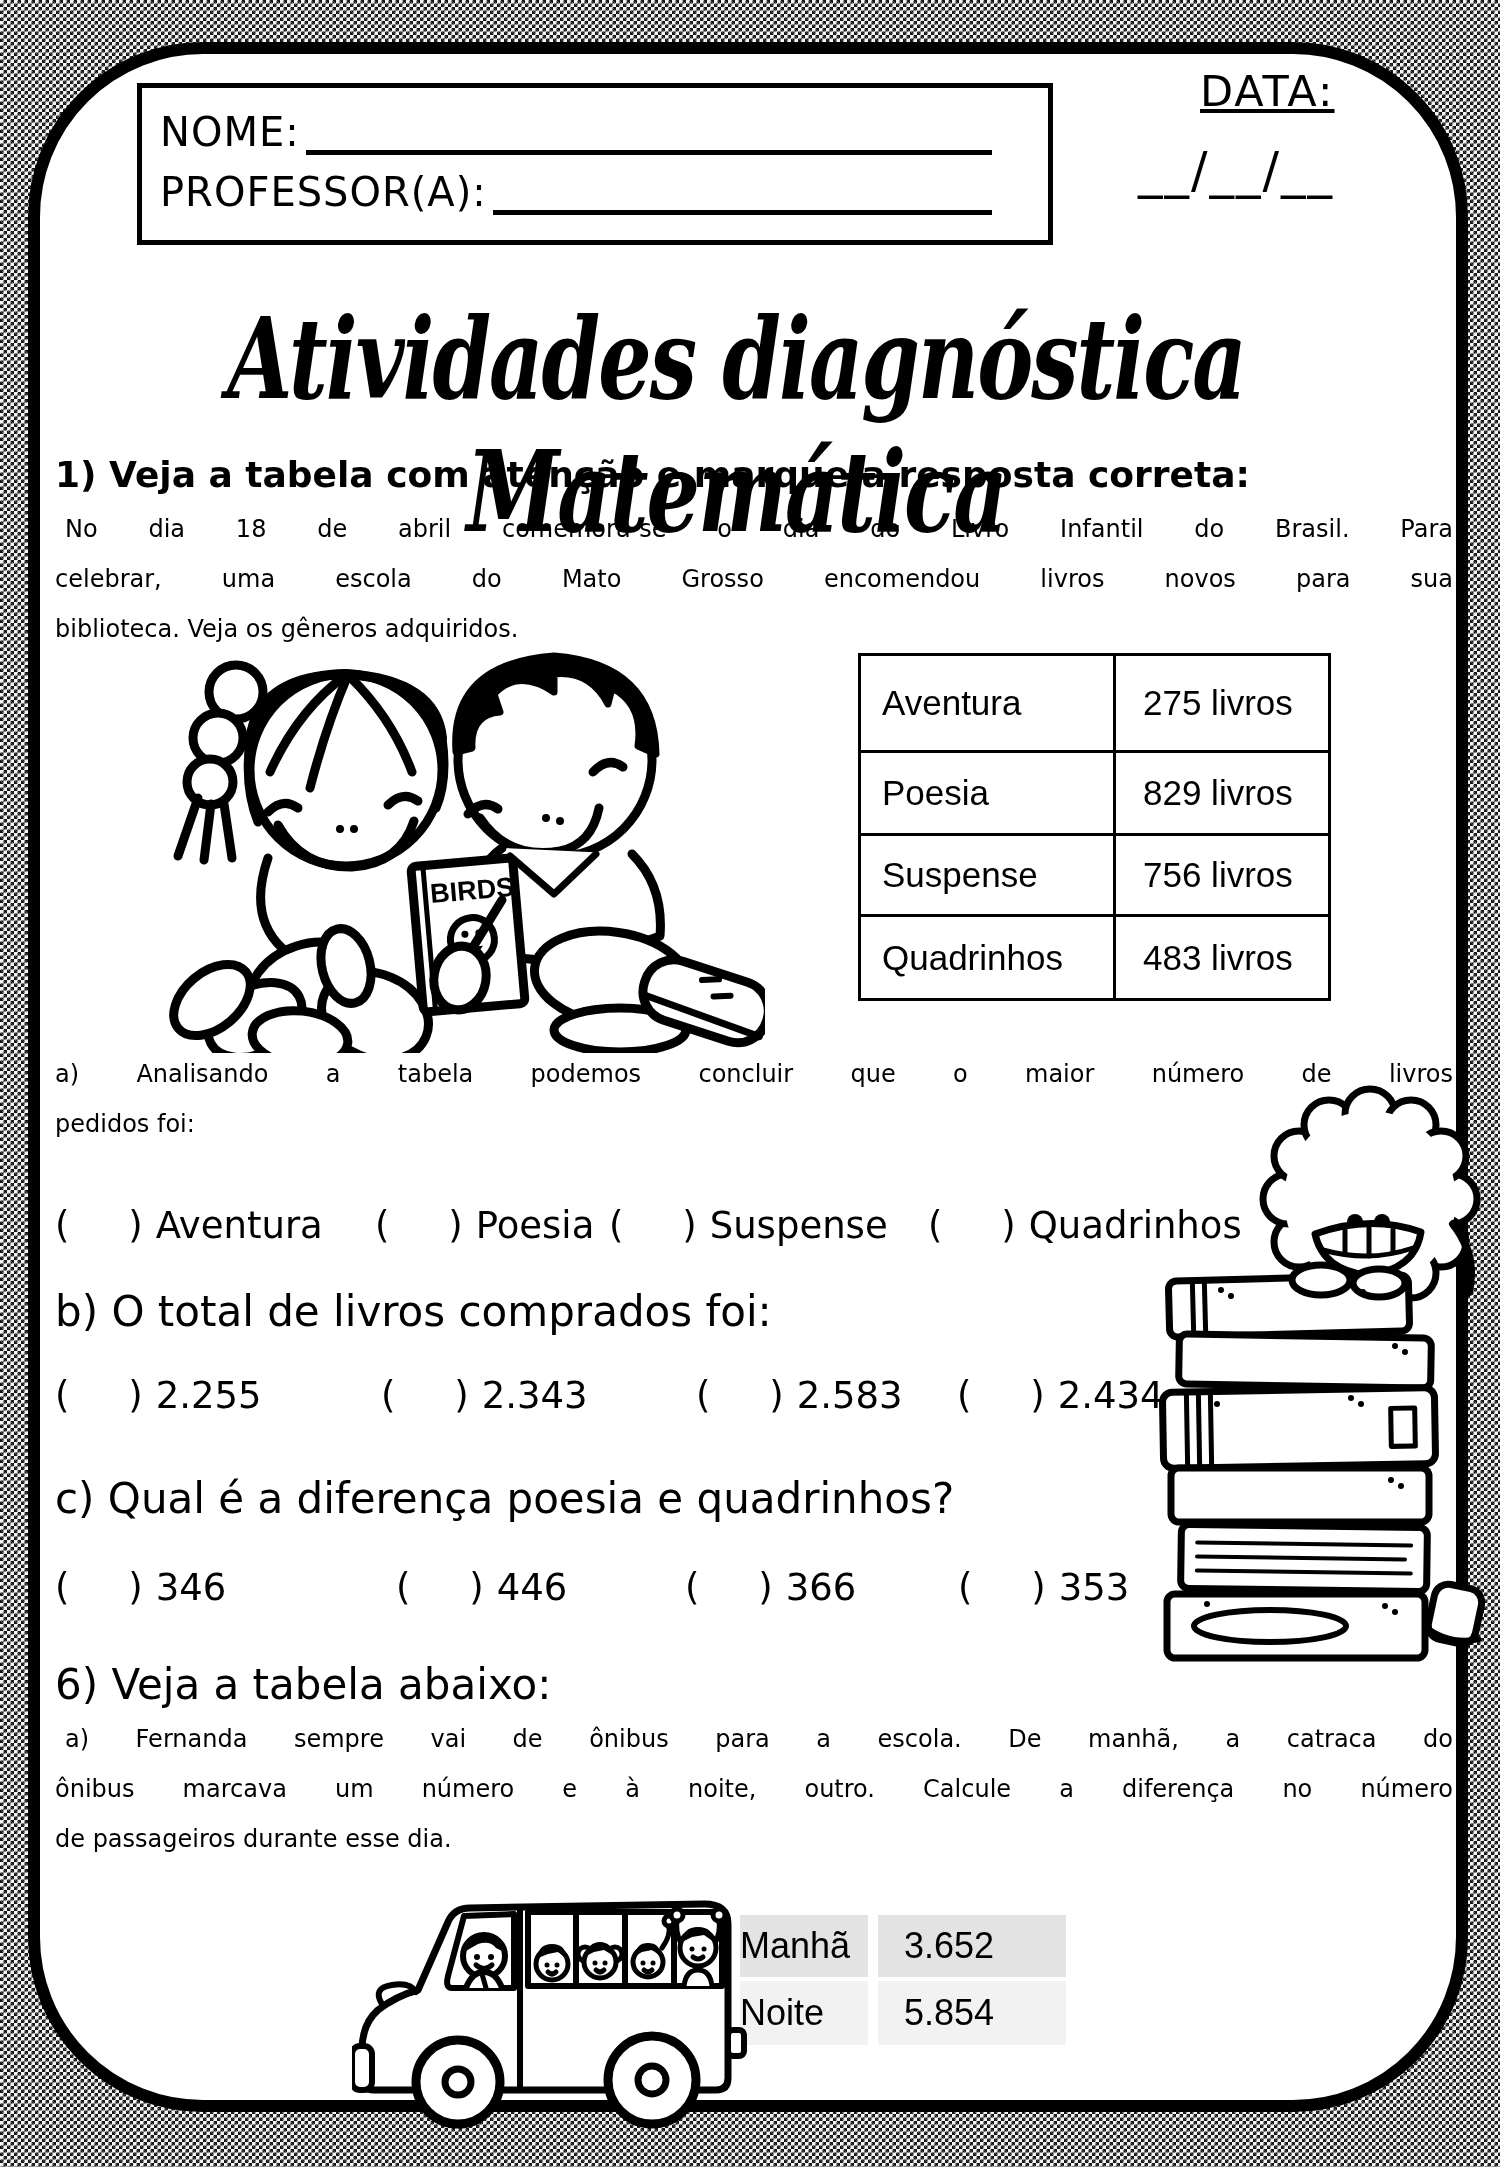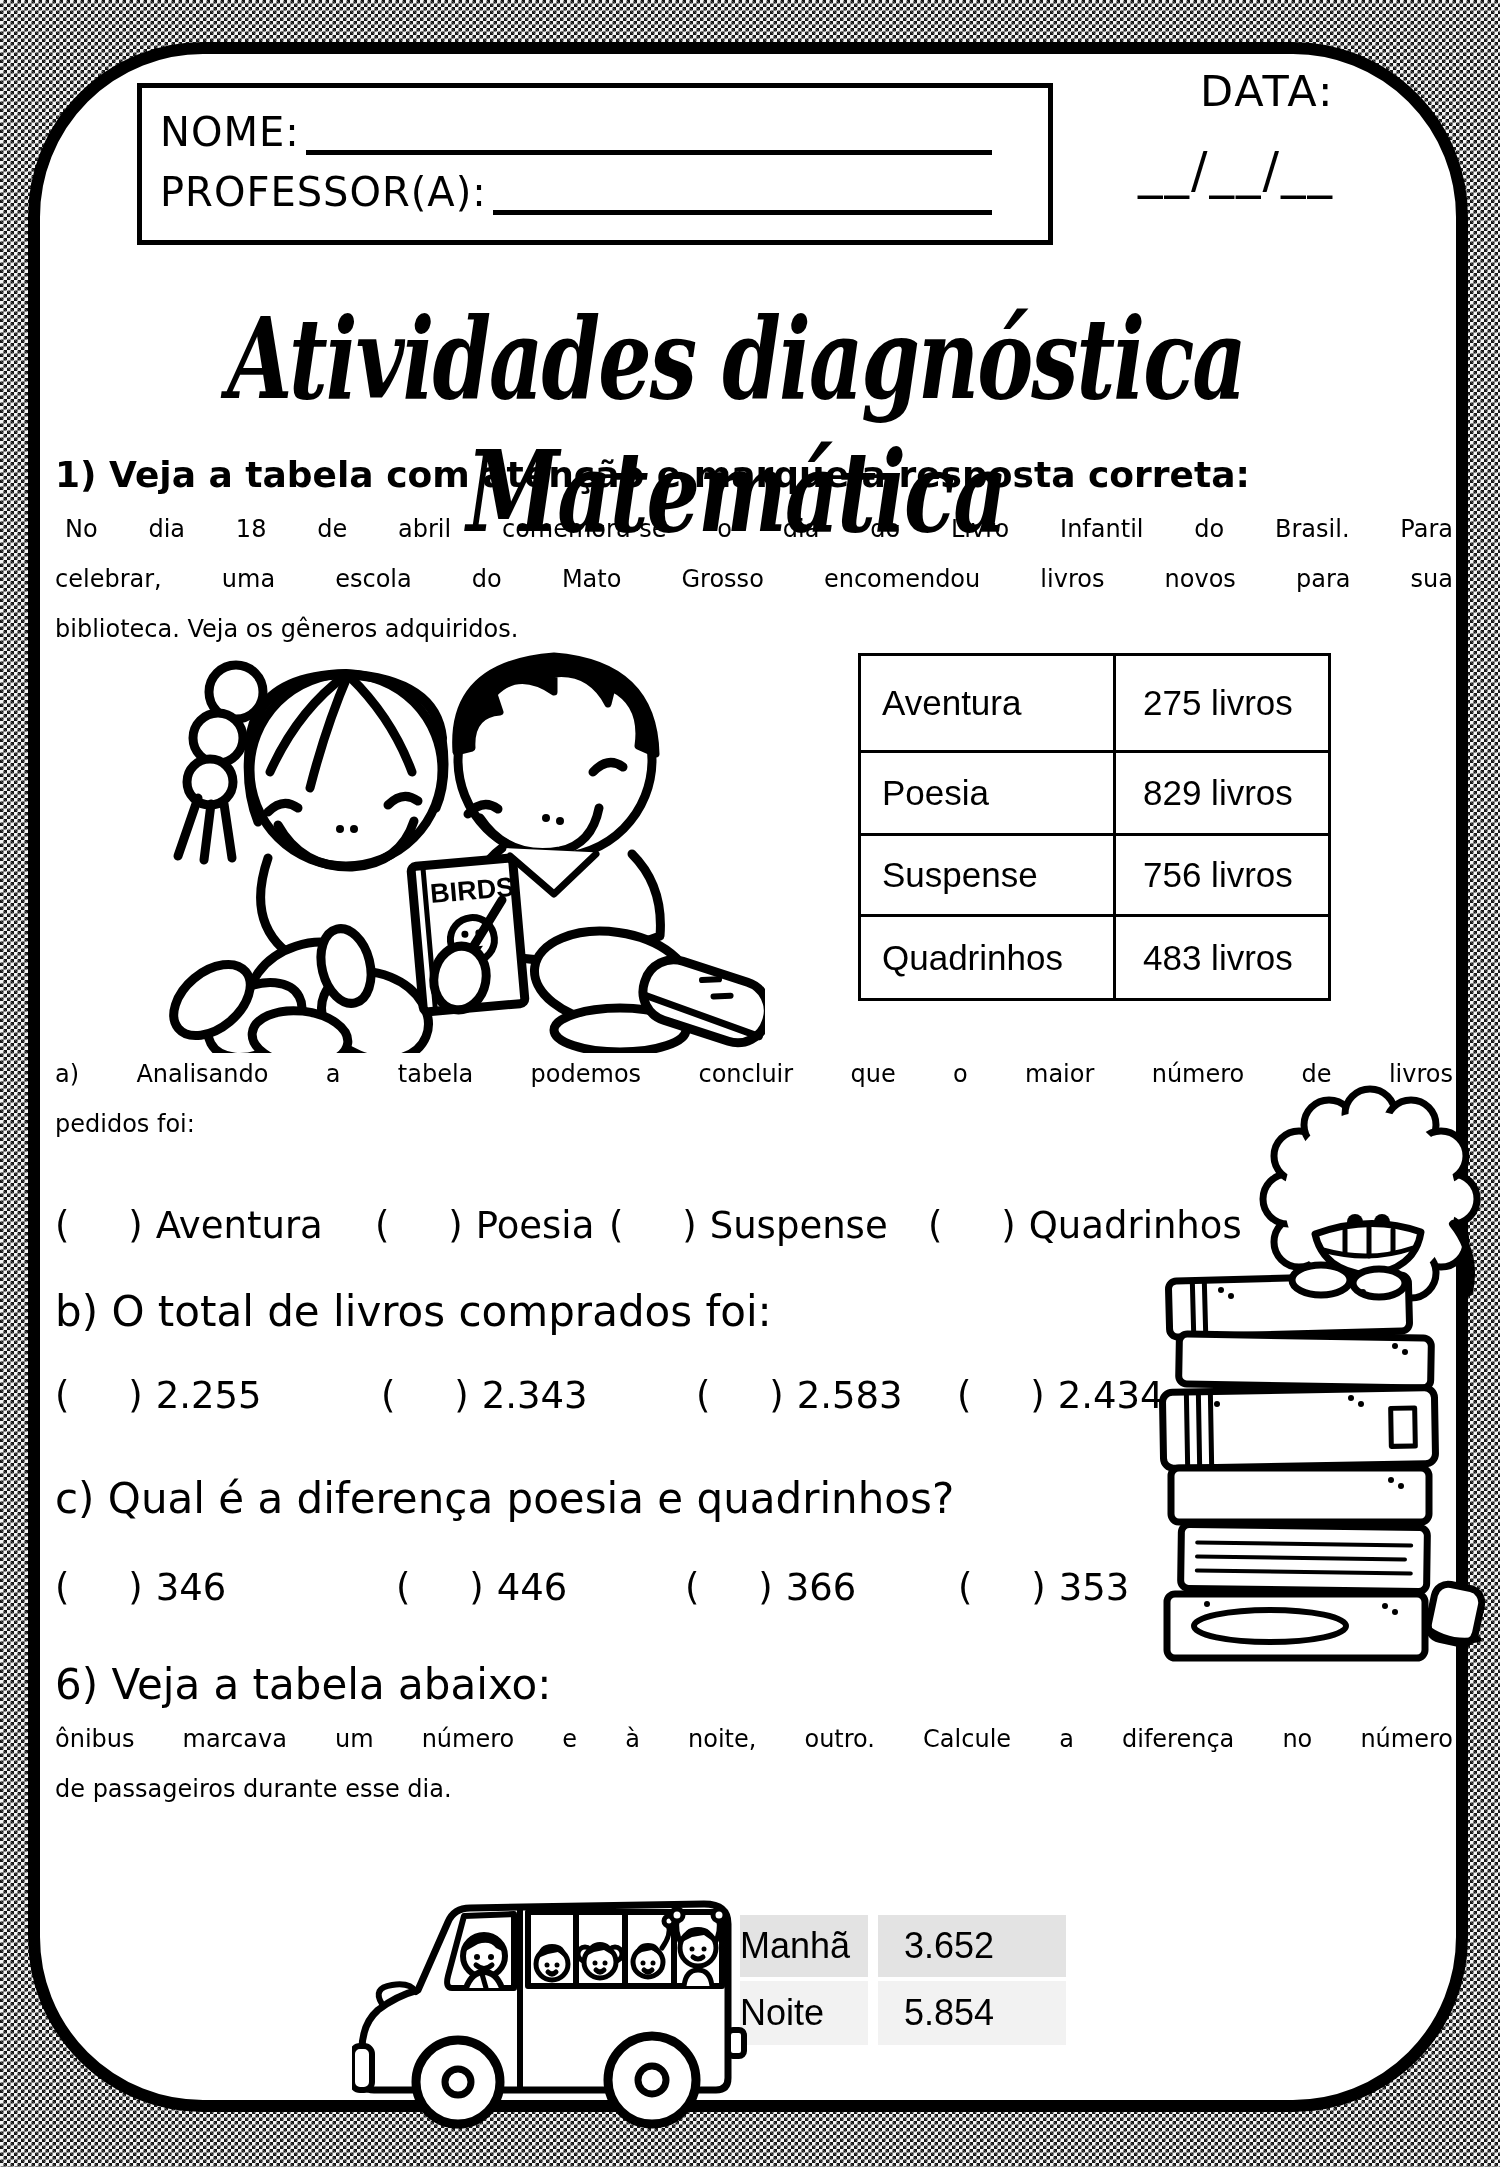--- a/index.html
+++ b/index.html
@@ -24,21 +24,21 @@
 
   
   .header-box {
     left:97px; top:29px; width:916px; height:162px;
     border:5px solid #000; background:#fff;
     display:flex; flex-direction:column; justify-content:space-evenly;
     padding:6px 56px 10px 18px;
   }
   .header-row { display:flex; align-items:flex-end; font-size:40px; letter-spacing:1px; }
   .fill-line { flex:1; border-bottom:5px solid #000; height:36px; margin-left:6px; }
-  .date-label { left:1160px; top:12px; font-size:43px; letter-spacing:2px; }
+  .date-label { left:1160px; top:12px; font-size:43px; letter-spacing:2px;text-decoration:underline; }
   .date-slots { left:1098px; top:88px; font-size:49px; letter-spacing:2px; white-space:pre; }
 
   
   .title {
     left:0; right:24px; top:238px; text-align:center;
     font-family:"DejaVu Serif", serif; font-style:italic; font-weight:bold;
     font-size:84px; letter-spacing:-2px;
     transform:scaleY(1.34); transform-origin:center top;
   }
 
@@ -303,20 +303,21 @@
           <circle cx="246" cy="402" r="3"></circle>
         <circle cx="230" cy="522" r="3"></circle>
           <circle cx="240" cy="528" r="3"></circle>
           <circle cx="52" cy="520" r="3"></circle>
       </g>
     </g>
   </svg>
 
   <div class="abs q-heading2" style="left:15px; top:1606px;">6) Veja a tabela abaixo:</div>
   <div class="abs q-text" style="left:15px; top:1660px; width:1398px;">
+    <span class="jline indent">a) Fernanda sempre vai de ônibus para a  escola. De manhã, a catraca  do</span>
     <span class="jline">ônibus marcava um número e à noite, outro. Calcule a diferença no número</span>
     <span>de passageiros durante esse dia.</span>
   </div>
 
   <svg class="abs illus" style="left:312px; top:1846px; z-index:2;" width="395" height="232" viewBox="0 0 395 232">
     <g fill="#fff" stroke="#000" stroke-width="7" stroke-linecap="round" stroke-linejoin="round">
 
       <path d="M60,190 L22,190 Q10,190 10,176 L10,150 Q10,124 26,110 Q44,96 66,90 L96,22 Q102,8 118,8 L352,4 Q376,4 376,24 L376,178 Q376,190 364,190 Z"></path>
       <path d="M30,104 Q20,88 40,85 Q58,82 64,92" fill="none" stroke-width="6"></path>
 

